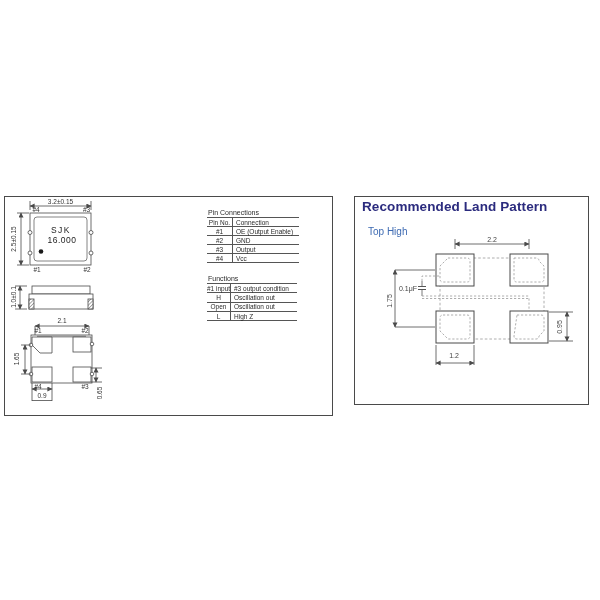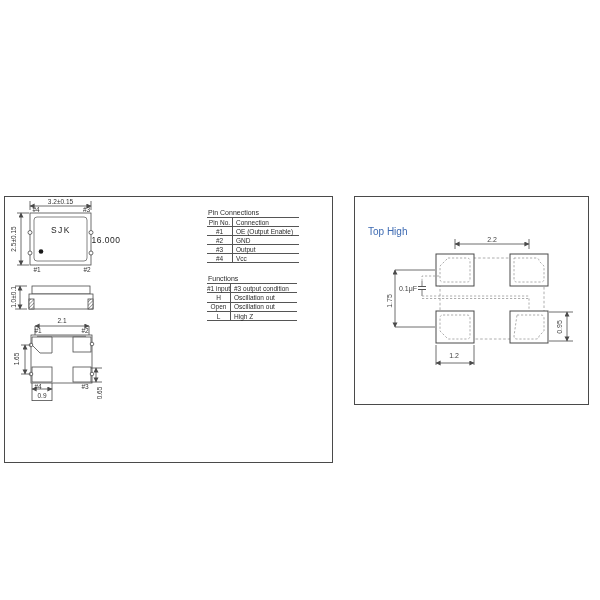--- a/index.html
+++ b/index.html
@@ -2,29 +2,29 @@
 <html><head>
 <meta charset="utf-8">
 <style>
   html,body{margin:0;padding:0;}
   body{
     width:600px;height:600px;position:relative;background:#ffffff;
     font-family:"Liberation Sans","DejaVu Sans",sans-serif;color:#333;
     overflow:hidden;
   }
   .panel{position:absolute;border:1px solid #4a4a4a;background:#fff;box-sizing:border-box;}
-  #panel-left{left:4px;top:196px;width:329px;height:267px;}
+  #panel-left{left:4px;top:196px;width:329px;height:220px;}
   #panel-right{left:354px;top:196px;width:235px;height:209px;}
   .art{position:absolute;left:0;top:0;}
   .lbl{position:absolute;font-size:6.5px;line-height:1;white-space:nowrap;color:#333;
        transform:translate(-50%,-50%);}
   .lbl.rot{transform:translate(-50%,-50%) rotate(-90deg);}
   .lbl.rend{transform:translate(-100%,-50%);}
   .chipname{font-size:8.5px;letter-spacing:1.5px;color:#222;}
-  .chipfreq{font-size:8.5px;color:#222;letter-spacing:0.5px;margin-left:44px;}
+  .chipfreq{font-size:8.5px;color:#222;letter-spacing:0.5px;}
   .rp-title{position:absolute;left:7px;top:2px;font-size:13.5px;font-weight:bold;
             color:#2b2b7e;white-space:nowrap;letter-spacing:0.1px;}
   .rp-subtitle{position:absolute;left:13px;top:29px;font-size:10px;color:#3d6ab2;white-space:nowrap;}
   .rp-dim{font-size:7px;color:#444;}
   .tbl{position:absolute;font-size:6.5px;color:#2b2b2b;}
   .tbl-title{font-size:7px;height:9px;line-height:9px;border-bottom:1px solid #555;
              padding-left:1px;white-space:nowrap;}
   .trow{display:flex;border-bottom:1px solid #555;align-items:stretch;}
   .pinconn .trow{height:8px;}
   .funcs .trow{height:8.3px;}
@@ -183,20 +183,21 @@
     </div>
     <div class="trow">
       <span class="c1">L</span>
       <span class="c2">High Z</span>
     </div>
   </div>
 </section>
 
 <section class="panel" id="panel-right">
 
+  <div class="rp-title">Recommended Land Pattern</div>
   <div class="rp-subtitle">Top High</div>
 
   <svg class="art" width="233" height="207" viewBox="0 0 233 207">
     <defs>
       <marker id="ah2" markerWidth="6" markerHeight="6" refX="4.6" refY="2.5" orient="auto-start-reverse" markerUnits="userSpaceOnUse">
         <path d="M0,0 L5,2.5 L0,5 Z" fill="#4a4a4a"></path>
       </marker>
     </defs>
 
     <rect x="85" y="61" width="104" height="81" rx="6" fill="none" stroke="#999" stroke-width="0.8" stroke-dasharray="2.6,2"></rect>

